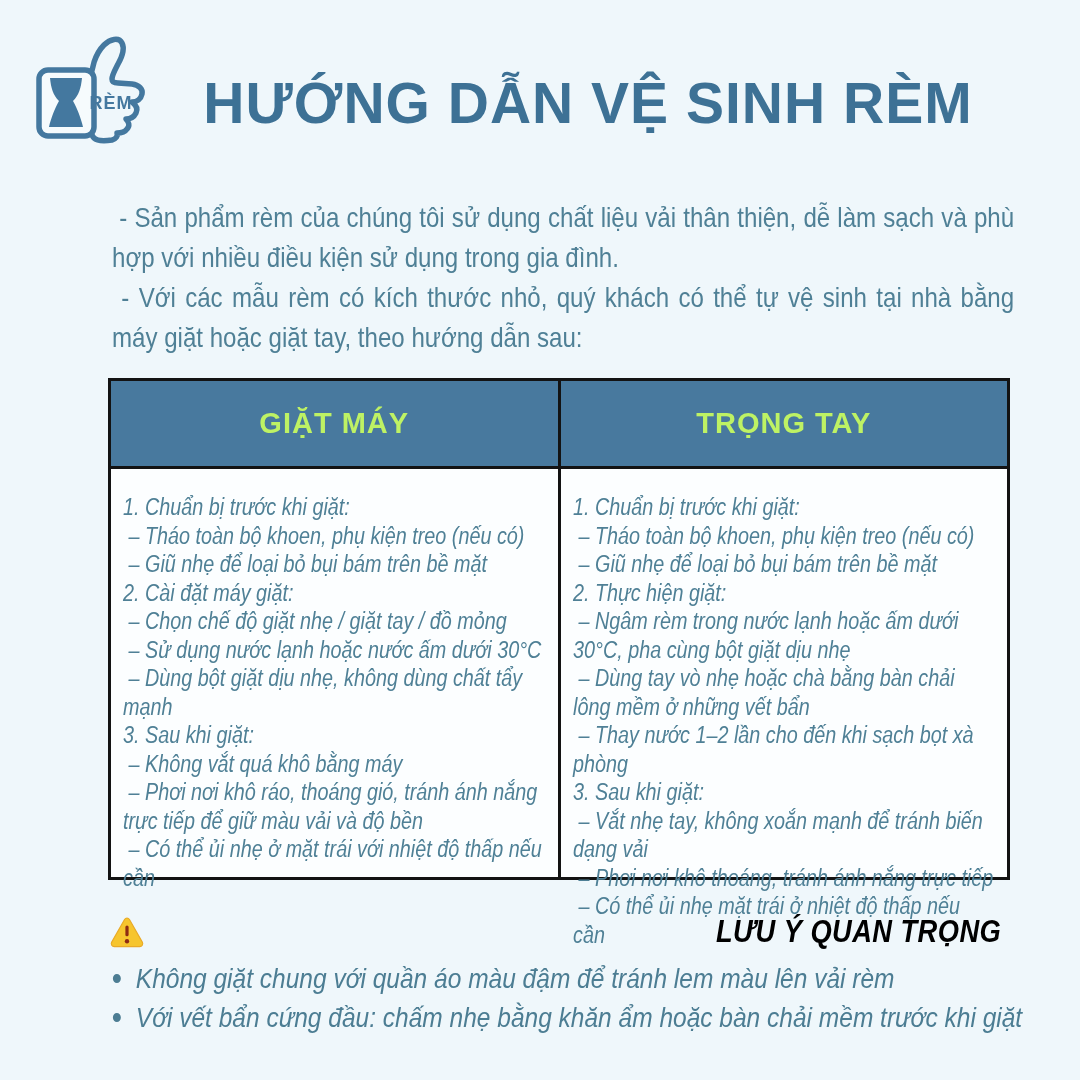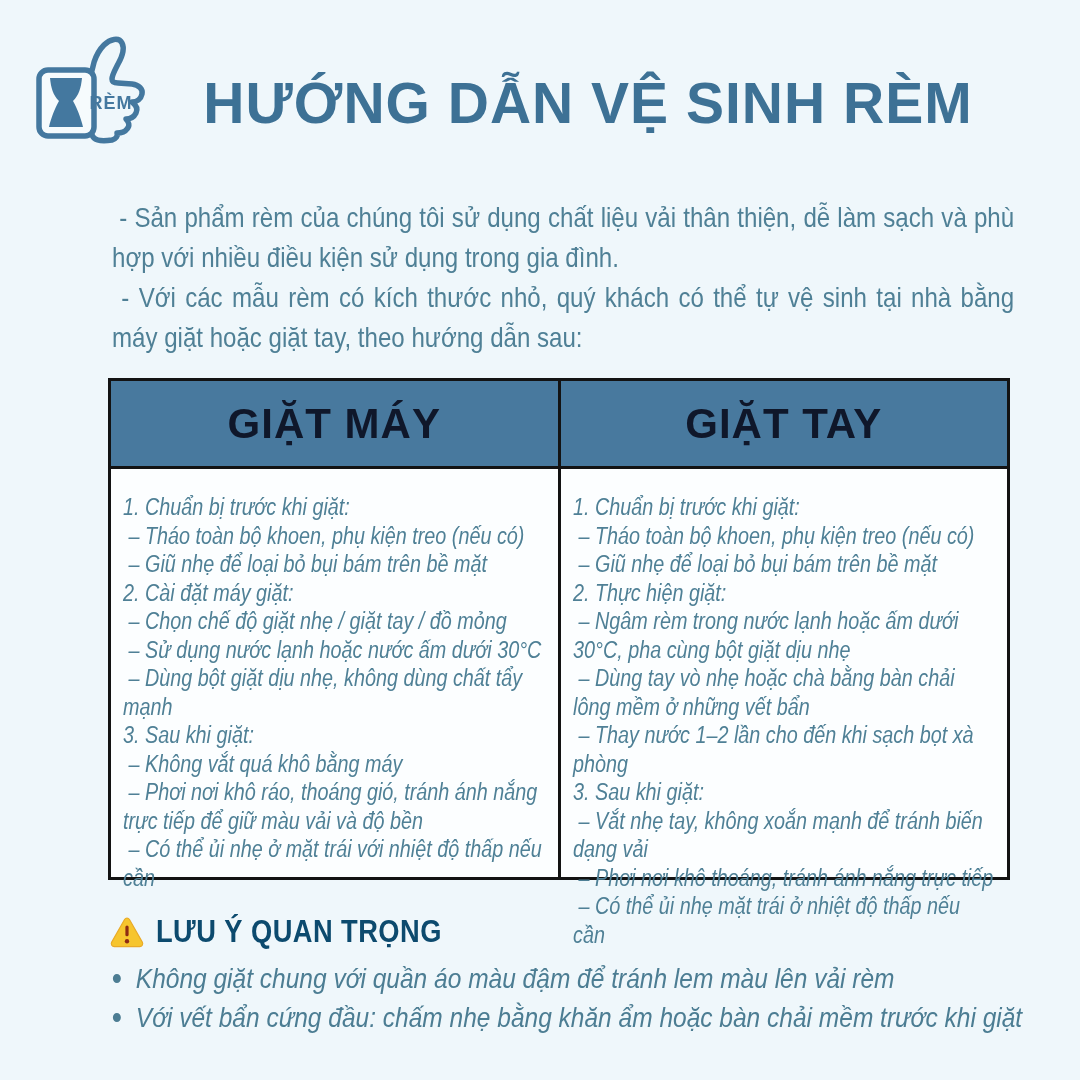--- a/index.html
+++ b/index.html
@@ -41,40 +41,41 @@
     border:3px solid #131313;
     background:#fcfeff;
     display:flex;
   }
   .t-col { flex:1; display:flex; flex-direction:column; min-width:0; }
   .t-col.first { border-right:3px solid #131313; }
   .t-head {
     flex:0 0 85px; height:85px;
     background:#48799e;
     border-bottom:3px solid #131313;
-    color:#0f172a;
+    color:#bef264;
     display:flex; align-items:center; justify-content:center;
-    font-size:42px; font-weight:bold; letter-spacing:1px;
+    font-size:29px; font-weight:bold; letter-spacing:1px;
   }
   .t-body {
     padding:24px 12px 0 14px;
     box-sizing:border-box;
     width:116%;
     transform:scaleX(0.86); transform-origin:left top;
     font-style:italic;
     font-size:23px; line-height:28.5px;
   }
   .t-body .line { white-space:pre-wrap; }
 
   
   .notes { position:absolute; left:110px; top:914px; width:930px; }
   .notes-head {
     display:flex; align-items:center; gap:12px;
-    font-size:31px; font-weight:bold;
-    color:#0c4a6e;
+    font-size:31px; font-style:italic; font-weight:bold;
+    color:#000000;
+    justify-content:space-between;
   }
   .notes-head .warn { flex:0 0 auto; }
   .notes-head .nh-text {
     transform:scaleX(0.88); transform-origin:left center;
     letter-spacing:0.5px; white-space:nowrap;
   }
   .notes-items {
     margin-top:9px;
     width:116%;
     transform:scaleX(0.86); transform-origin:left top;
@@ -138,21 +139,21 @@
           <div class="line">3. Sau khi giặt:</div>
 
           <div class="line"> – Không vắt quá khô bằng máy</div>
 
           <div class="line"> – Phơi nơi khô ráo, thoáng gió, tránh ánh nắng trực tiếp để giữ màu vải và độ bền</div>
 
           <div class="line"> – Có thể ủi nhẹ ở mặt trái với nhiệt độ thấp nếu cần</div>
         </div>
     </div>
     <div class="t-col">
-      <div class="t-head">GIẶT TAY</div>
+      <div class="t-head">TRỌNG TAY</div>
       <div class="t-body">
 
           <div class="line">1. Chuẩn bị trước khi giặt:</div>
 
           <div class="line"> – Tháo toàn bộ khoen, phụ kiện treo (nếu có)</div>
 
           <div class="line"> – Giũ nhẹ để loại bỏ bụi bám trên bề mặt</div>
 
           <div class="line">2. Thực hiện giặt:</div>
 

